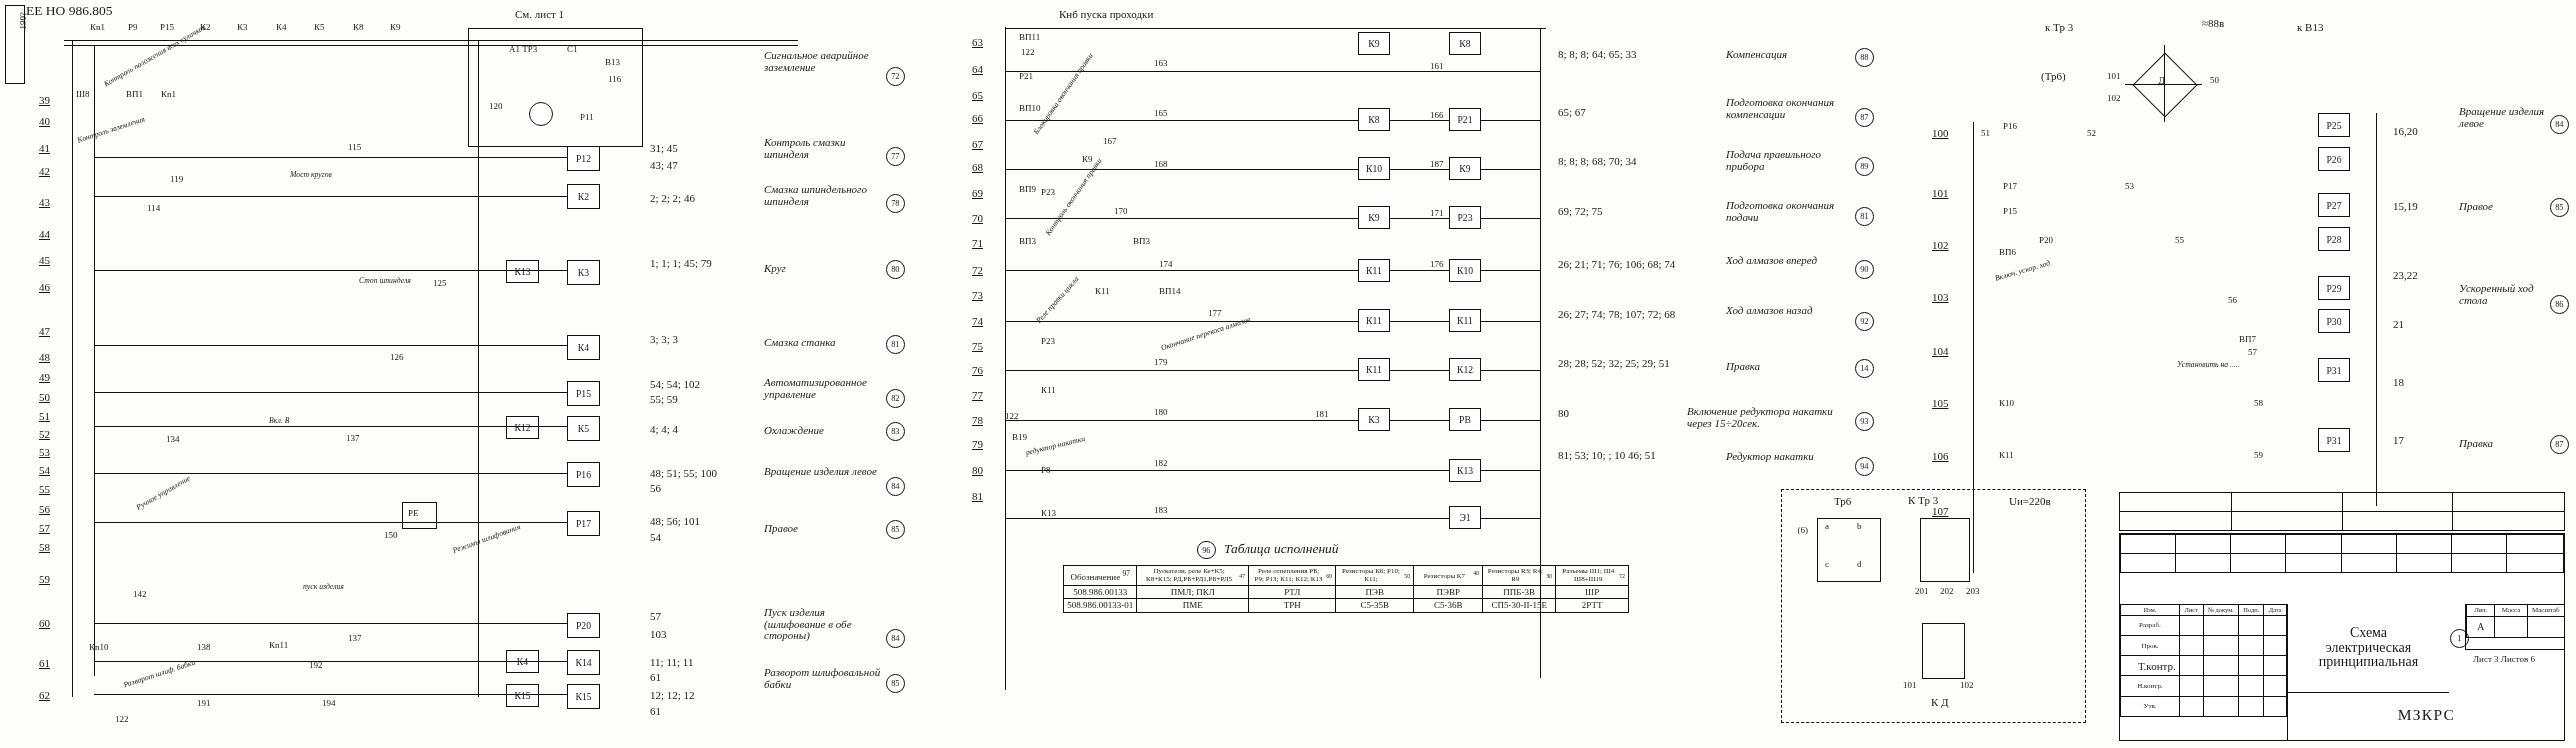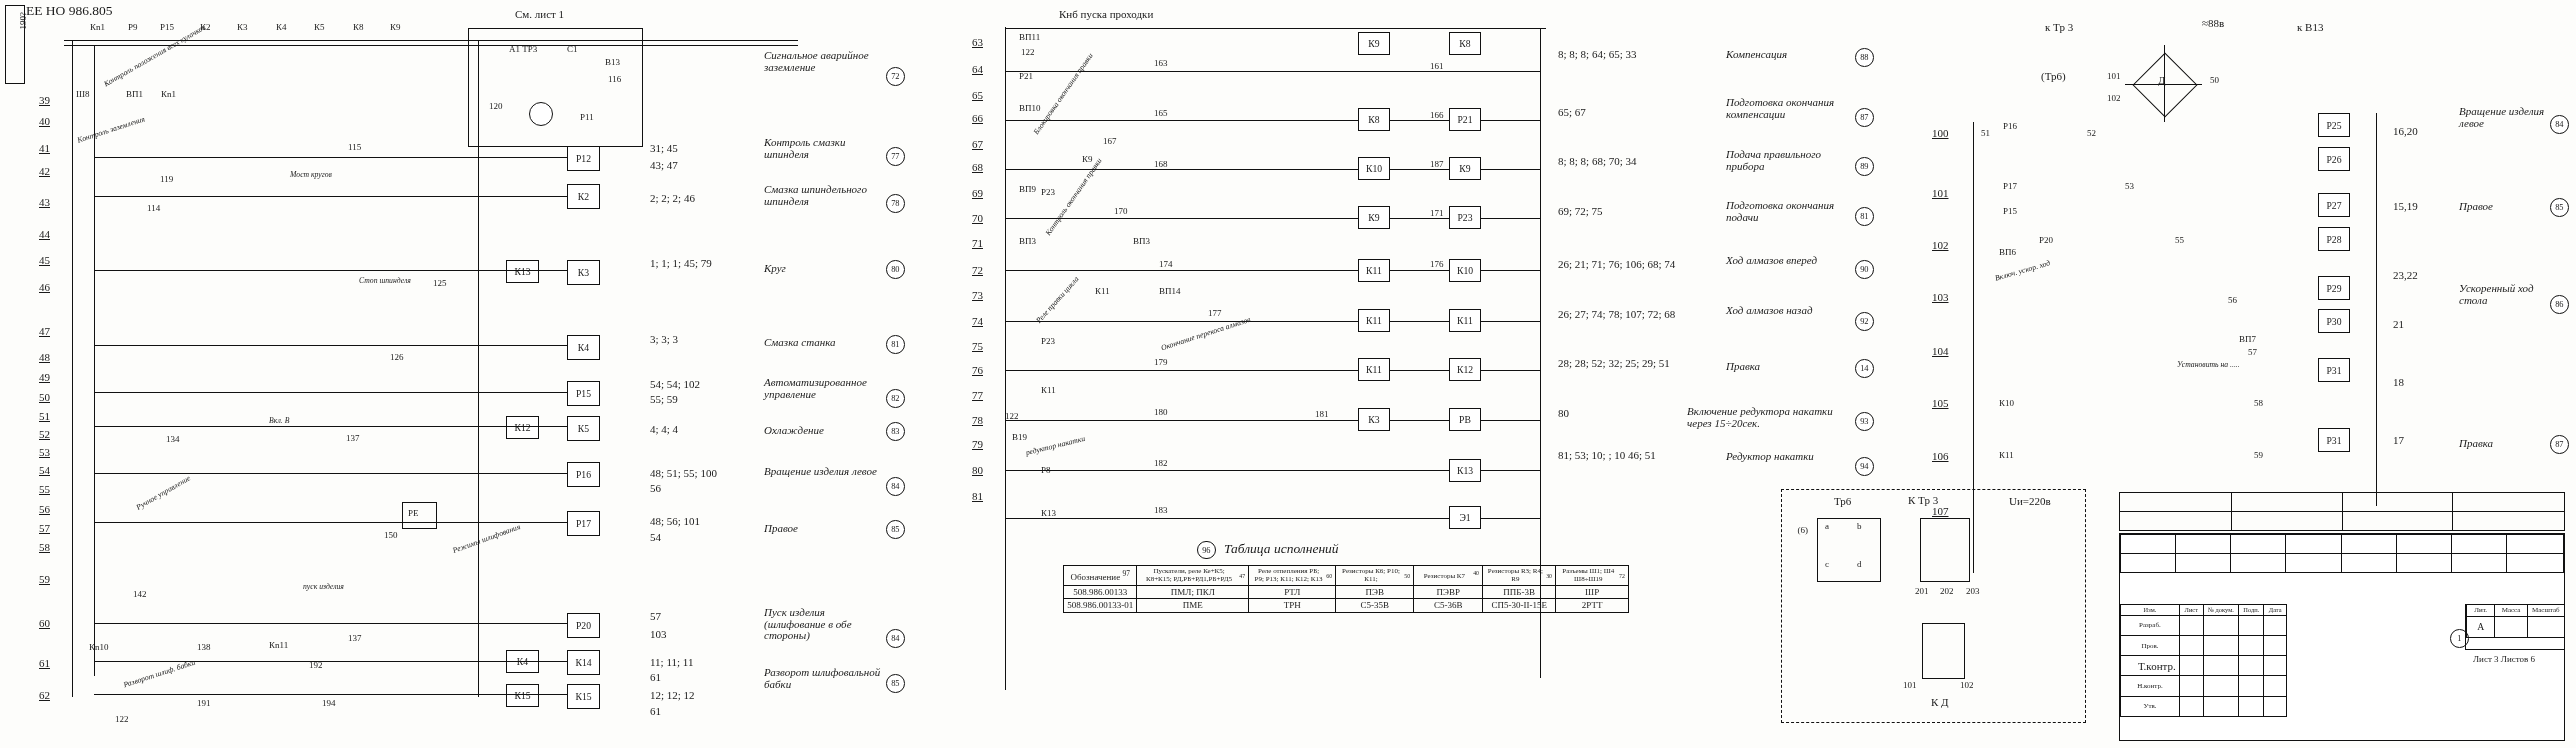--- a/index.html
+++ b/index.html
@@ -221,21 +221,21 @@
     <div class="lbl xs it" style="left:290px;top:171px;">Мост кругов</div>
     <div class="lbl xs it" style="left:133px;top:489px;transform:rotate(-30deg);">Ручное управление</div>
     <div class="lbl xs it" style="left:451px;top:535px;transform:rotate(-20deg);">Режимы шлифования</div>
     <div class="lbl xs it" style="left:303px;top:583px;">пуск изделия</div>
     <div class="lbl xs it" style="left:122px;top:670px;transform:rotate(-18deg);">Разворот шлиф. бабки</div>
     <div class="lbl xs it" style="left:269px;top:417px;">Вкл. В</div>
     <div class="lbl sm" style="left:408px;top:509px;">РЕ</div>
     <div class="box" style="left:402px;top:502px;width:33px;height:24.5px;"></div>
 
     <div>
-      <div class="lbl sm" style="left:160px;top:175px;">119</div>
+      <div class="lbl sm" style="left:170px;top:175px;">119</div>
       <div class="lbl sm" style="left:348px;top:143px;">115</div>
       <div class="lbl sm" style="left:147px;top:204px;">114</div>
       <div class="lbl sm" style="left:433px;top:279px;">125</div>
       <div class="lbl sm" style="left:390px;top:353px;">126</div>
       <div class="lbl sm" style="left:166px;top:435px;">134</div>
       <div class="lbl sm" style="left:346px;top:434px;">137</div>
       <div class="lbl sm" style="left:384px;top:531px;">150</div>
       <div class="lbl sm" style="left:133px;top:590px;">142</div>
       <div class="lbl sm" style="left:197px;top:643px;">138</div>
       <div class="lbl sm" style="left:348px;top:634px;">137</div>
@@ -674,40 +674,49 @@
               <td style="height:16.7px;font-size:7px;">Утв.</td>
               <td></td>
               <td></td>
               <td></td>
               <td></td>
             </tr>
       </tbody>
         </table>
     </div>
 
+    <div style="position:absolute;left:167px;top:70px;width:161px;height:88px;border-left:1.3px solid #111;border-bottom:1.3px solid #111;
+                display:flex;flex-direction:column;align-items:center;justify-content:center;">
+      <span class="lbl bg" style="position:static;font-size:14px;">Схема</span>
+      <span class="lbl bg" style="position:static;font-size:14px;">электрическая</span>
+      <span class="lbl bg" style="position:static;font-size:14px;">принципиальная</span>
+    </div>
     <div class="cn cn18" style="left:330px;top:95px;">1</div>
 
     <div style="position:absolute;left:345px;top:70px;width:99px;height:45px;border-left:1.3px solid #111;border-bottom:1.3px solid #111;">
       <table class="grid" style="width:99px;">
         <tbody>
             <tr>
           <td style="width:32px;font-size:7px;">Лит.</td>
           <td style="width:33px;font-size:7px;">Масса</td>
           <td style="width:33px;font-size:7px;">Масштаб</td>
         </tr>
         <tr>
           <td style="height:18px;font-size:9.7px;">А</td>
           <td></td>
               <td></td>
         </tr>
       </tbody>
         </table>
     </div>
     <div class="lbl sm" style="left:353px;top:121px;">Лист 3 Листов 6</div>
 
+    <div style="position:absolute;left:167px;top:157px;width:277px;height:49px;border-left:1.3px solid #111;display:flex;align-items:center;justify-content:center;">
+      <span class="lbl bg" style="position:static;font-size:15.5px;letter-spacing:1.3px;">МЗКРС</span>
+    </div>
   </div>
 
   <div style="position:absolute;left:2119px;top:492px;width:444px;height:37px;border:1.3px solid #111;">
     <div class="ln v" style="left:111px;top:0;height:37px;"></div>
     <div class="ln v" style="left:222px;top:0;height:37px;"></div>
     <div class="ln v" style="left:332px;top:0;height:37px;"></div>
     <div class="ln h" style="left:0;top:18px;width:444px;"></div>
   </div>
 
 </div>

